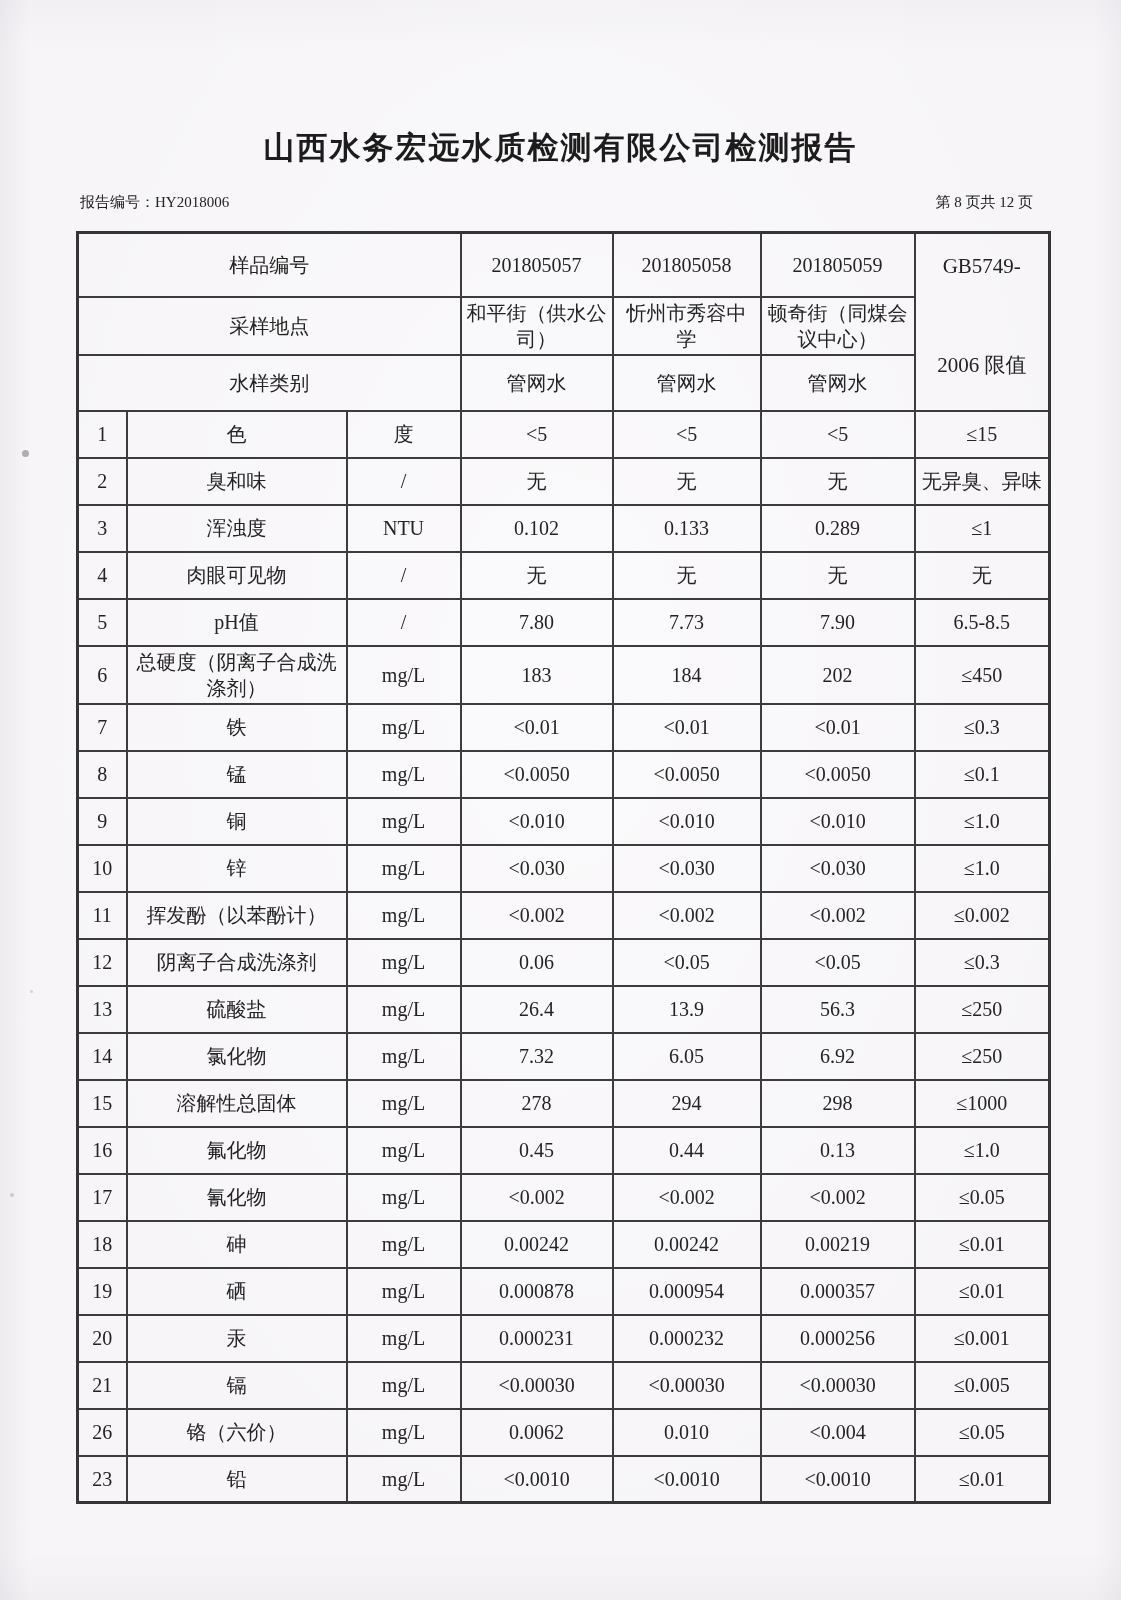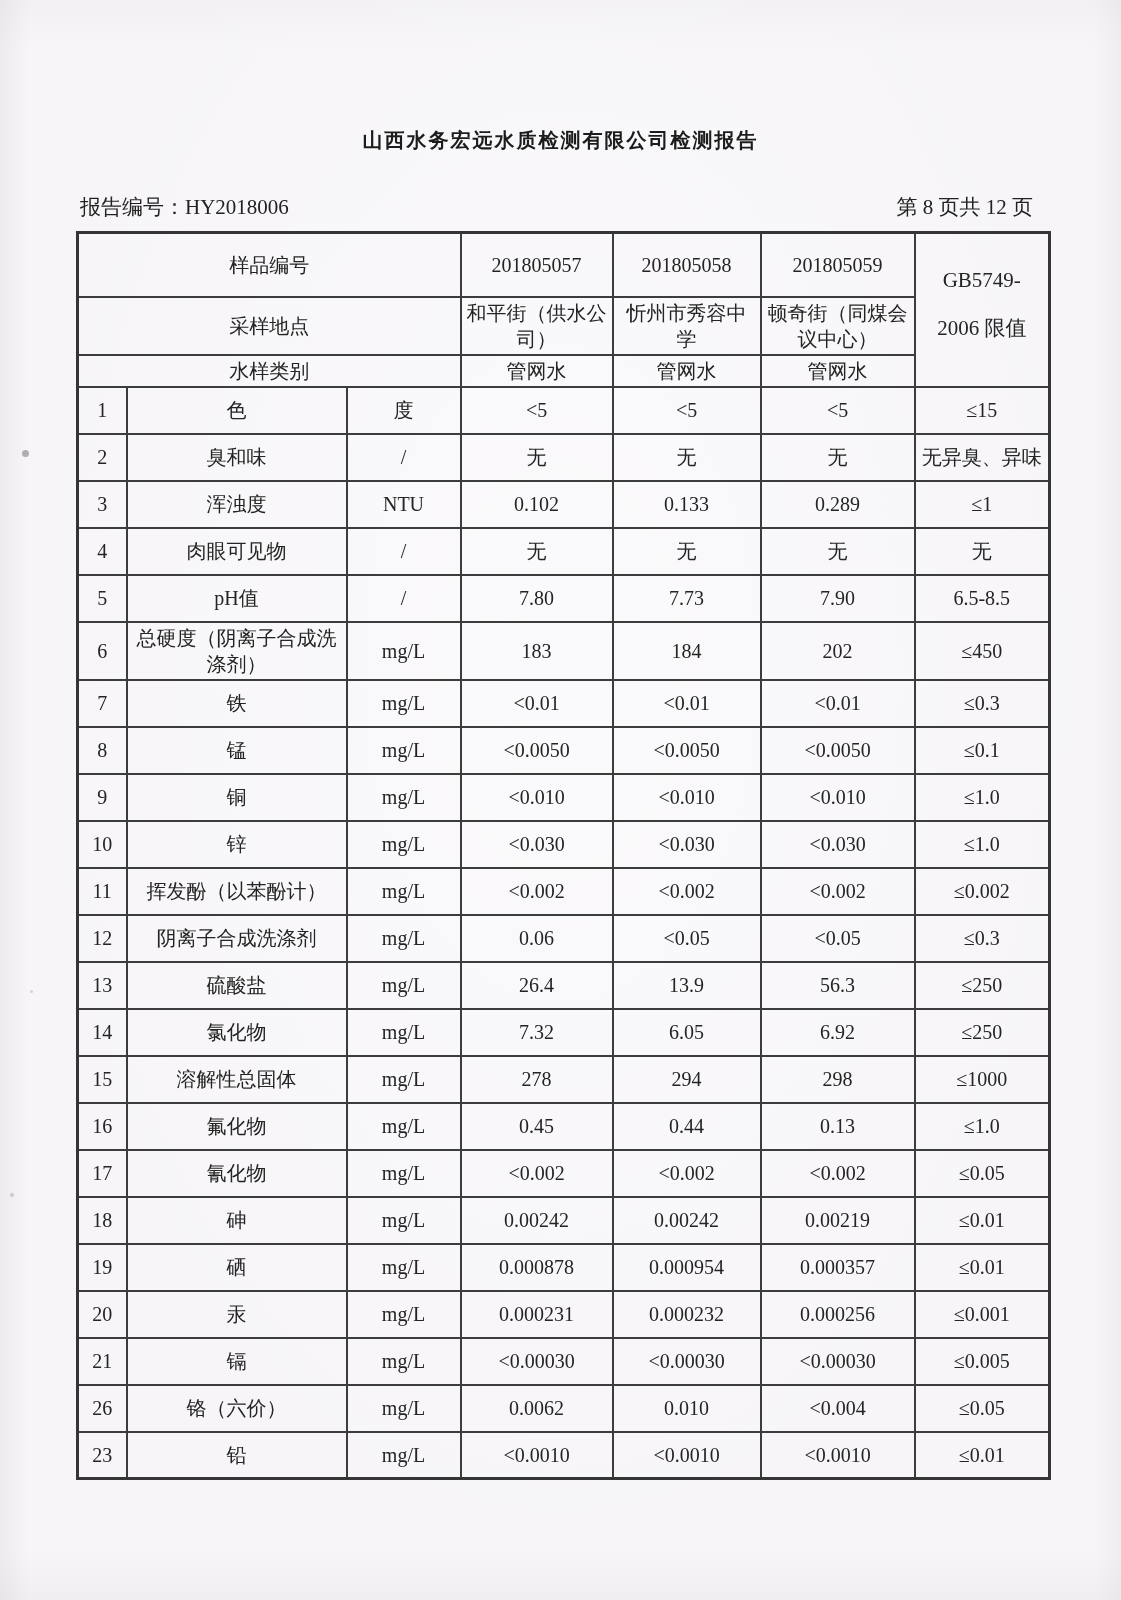--- a/index.html
+++ b/index.html
@@ -19,47 +19,47 @@
   }
   .speck { position:absolute; border-radius:50%; background:#8a868d; opacity:.65; }
   .speck.s1 { left:22px; top:450px; width:7px; height:7px; }
   .speck.s2 { left:10px; top:1193px; width:4px; height:4px; opacity:.35; }
   .speck.s3 { left:30px; top:990px; width:3px; height:3px; opacity:.3; }
 
   .report-title {
     position:absolute; left:0; right:0; top:127px;
     text-align:center;
     font-family:"Liberation Sans","DejaVu Sans",sans-serif;
-    font-weight:bold; font-size:20px; letter-spacing:2px;
+    font-weight:bold; font-size:31px; letter-spacing:2px;
     color:#1c1c1c;
   }
   .meta-row {
     position:absolute; left:80px; right:88px; top:193px;
     display:flex; justify-content:space-between; align-items:flex-end;
-    font-size:21px; color:#222;
+    font-size:15px; color:#222;
   }
 
   table.results {
     position:absolute; left:76px; top:231px;
     width:972px;
     border-collapse:collapse; table-layout:fixed;
     border:3px solid #353535;
     font-size:20px; color:#242424;
   }
   table.results td { border:2px solid #3c3c3c; text-align:center; vertical-align:middle; padding:2px 4px; line-height:26px; }
   thead tr.hr1 { height:64px; }
   thead tr.hr2 { height:57px;margin-top:9px; }
-  thead tr.hr3 { height:32px; }
+  thead tr.hr3 { height:56px; }
   tbody tr { height:47px; }
   td.item-cell { text-align:left; padding-left:13px; }
   td.limit-head {
     font-size:21px;
   }
   .limit-head-inner {
-    display:flex; flex-direction:column; justify-content:center; align-items:center;
+    display:flex; flex-direction:column; justify-content:space-between; align-items:center;
     height:137px; padding-bottom:12px; gap:22px;
   }
 </style>
 </head>
 <body>
 
 <div class="page">
 
   <div class="speck s1"></div>
   <div class="speck s2"></div>

